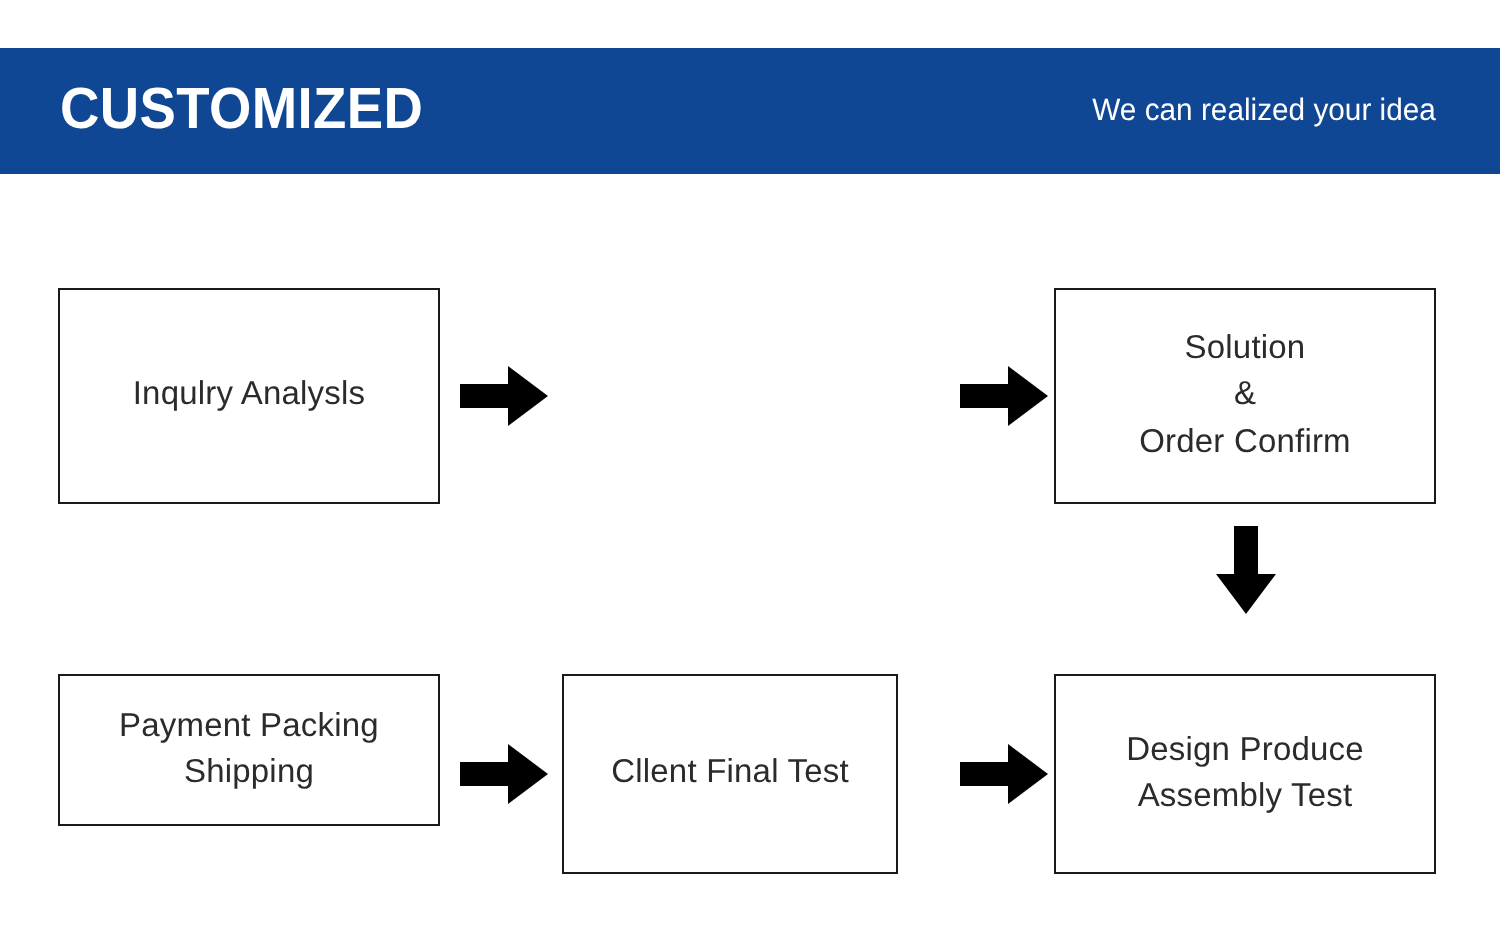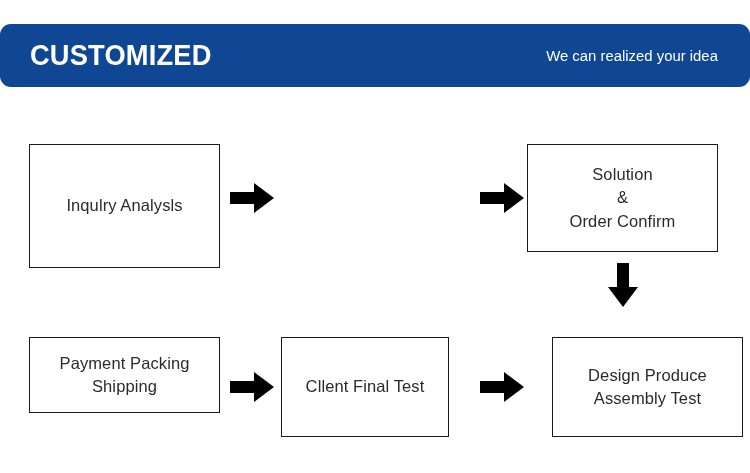--- a/index.html
+++ b/index.html
@@ -21,21 +21,20 @@
     left: 0;
     top: 24px;
     width: 750px;
     height: 63px;
     background: #0F4794;
     display: flex;
     align-items: center;
     justify-content: space-between;
     box-sizing: border-box;
     padding: 0 32px 0 30px;
-    border-radius: 11px;
   }
   #banner-title {
     color: #ffffff;
     font-size: 29px;
     font-weight: bold;
     letter-spacing: 0.2px;
     line-height: 1;
     transform: scaleX(0.94);
     transform-origin: left center;
     white-space: nowrap;
@@ -72,28 +71,28 @@
   .flow-box-label {
     font-size: 16.5px;
     color: #2b2b2b;
     line-height: 1.42;
     letter-spacing: 0.1px;
     white-space: pre-line;
     padding: 0 6px;
   }
 
   
-  #box-inquiry-analysis   { left: 29px;  top: 57px;  width: 191px; height: 124px; justify-content: center; }
+  #box-inquiry-analysis   { left: 29px;  top: 57px;  width: 191px; height: 108px; justify-content: center; }
   #box-product-analysis   { left: 281px; top: 57px;  width: 188px; height: 108px; }
   #box-solution-order     { left: 527px; top: 57px;  width: 191px; height: 108px; }
 
   
   #box-payment-packing    { left: 29px;  top: 250px; width: 191px; height: 76px; }
   #box-client-final-test  { left: 281px; top: 250px; width: 168px; height: 100px; }
-  #box-design-produce     { left: 527px; top: 250px; width: 191px; height: 100px; margin-left: 25px; }
+  #box-design-produce     { left: 527px; top: 250px; width: 191px; height: 100px; }
 
   
   .arrow-right {
     position: absolute;
     width: 44px;
     height: 34px;
   }
   .arrow-down {
     position: absolute;
     width: 34px;

